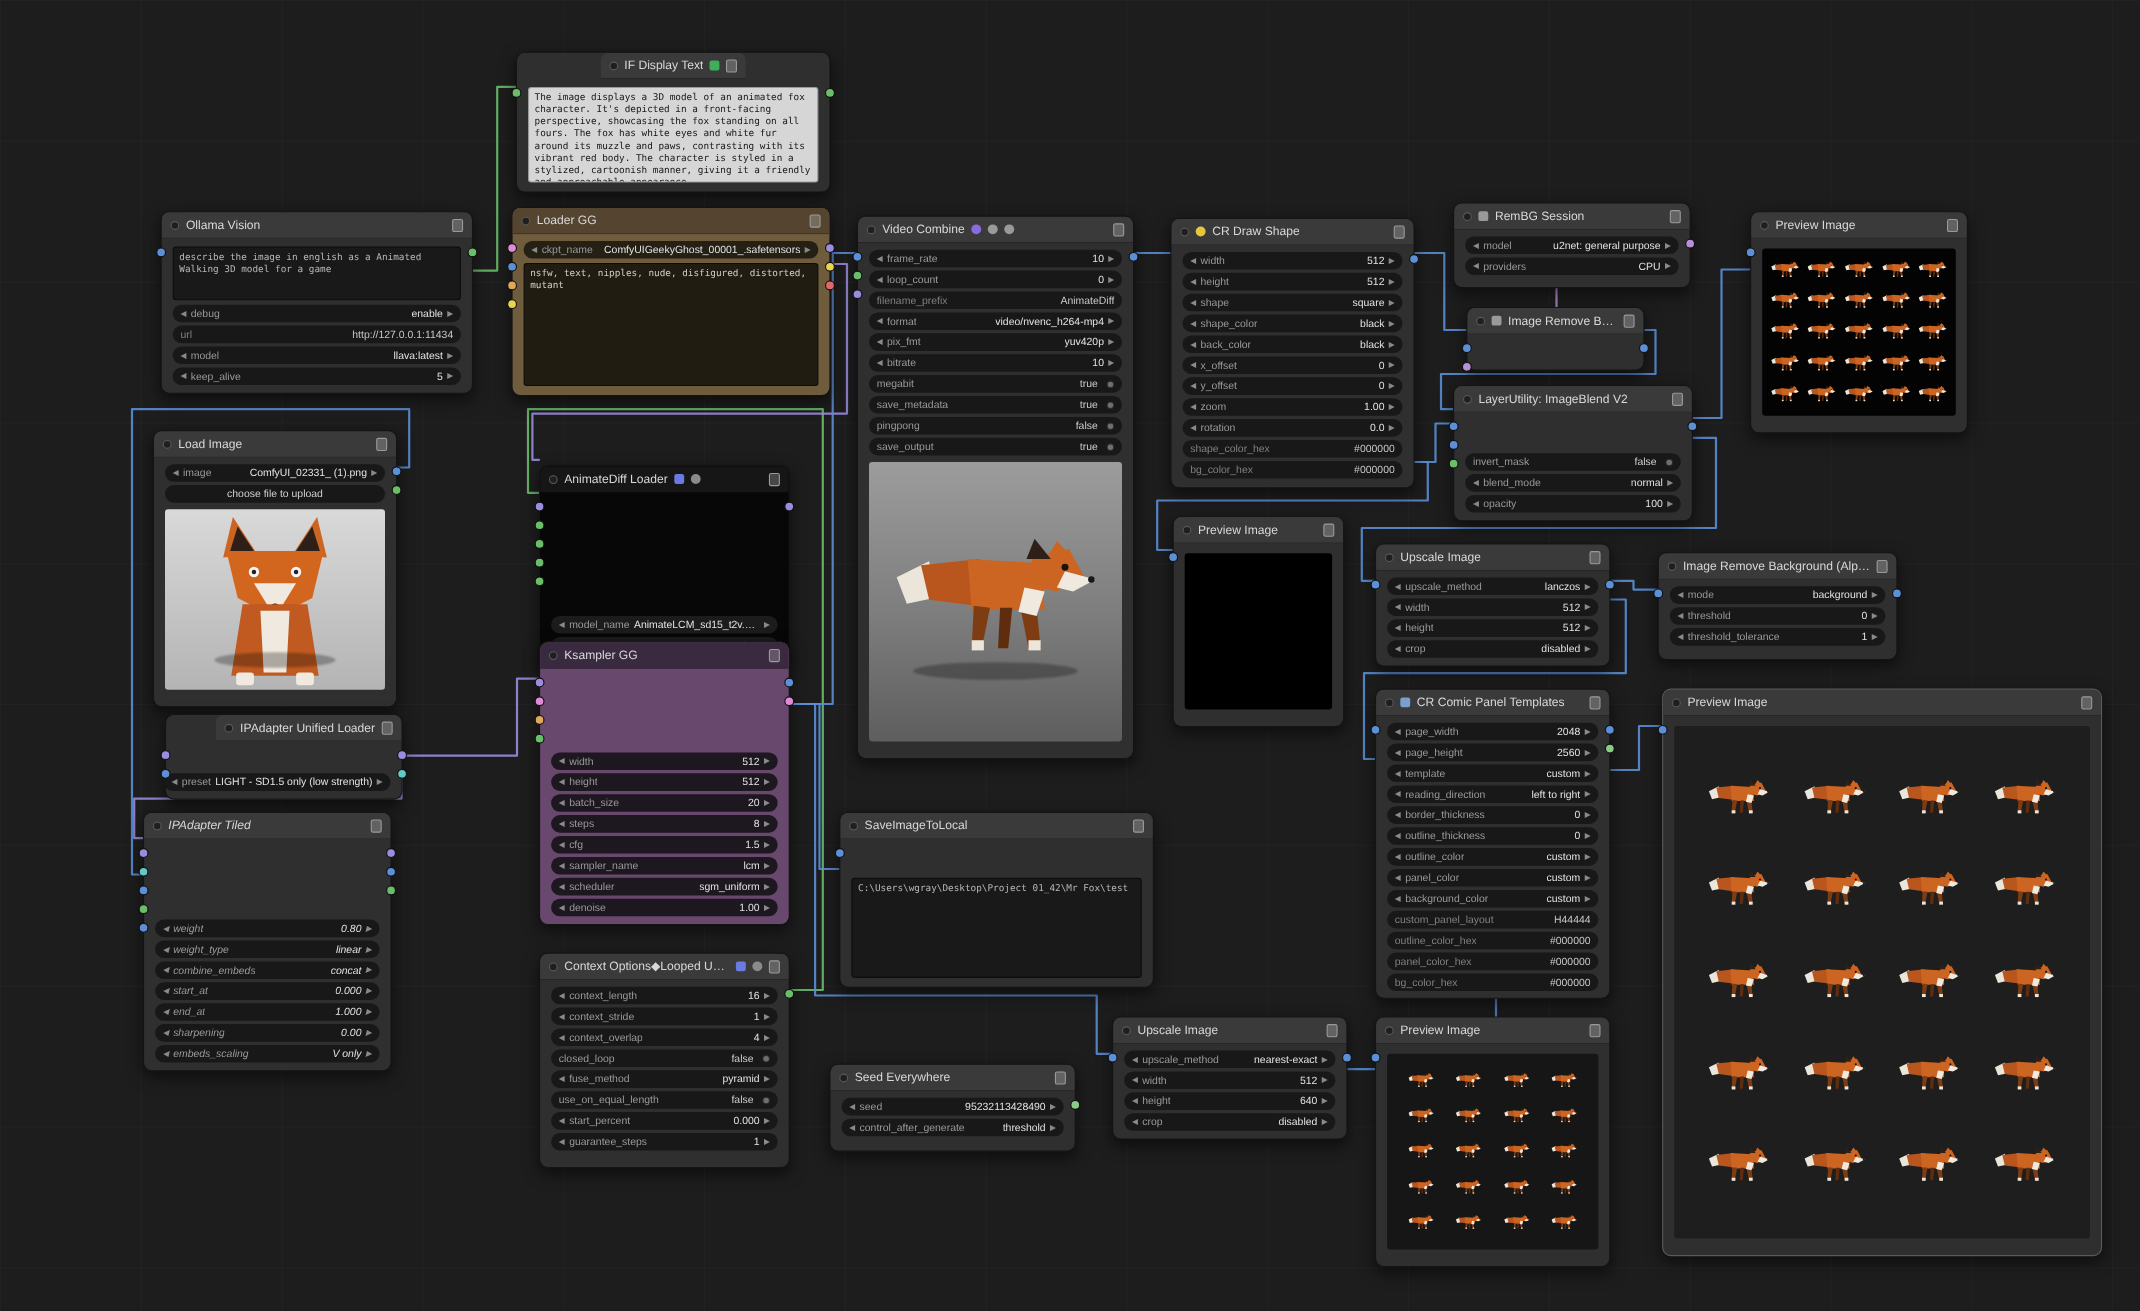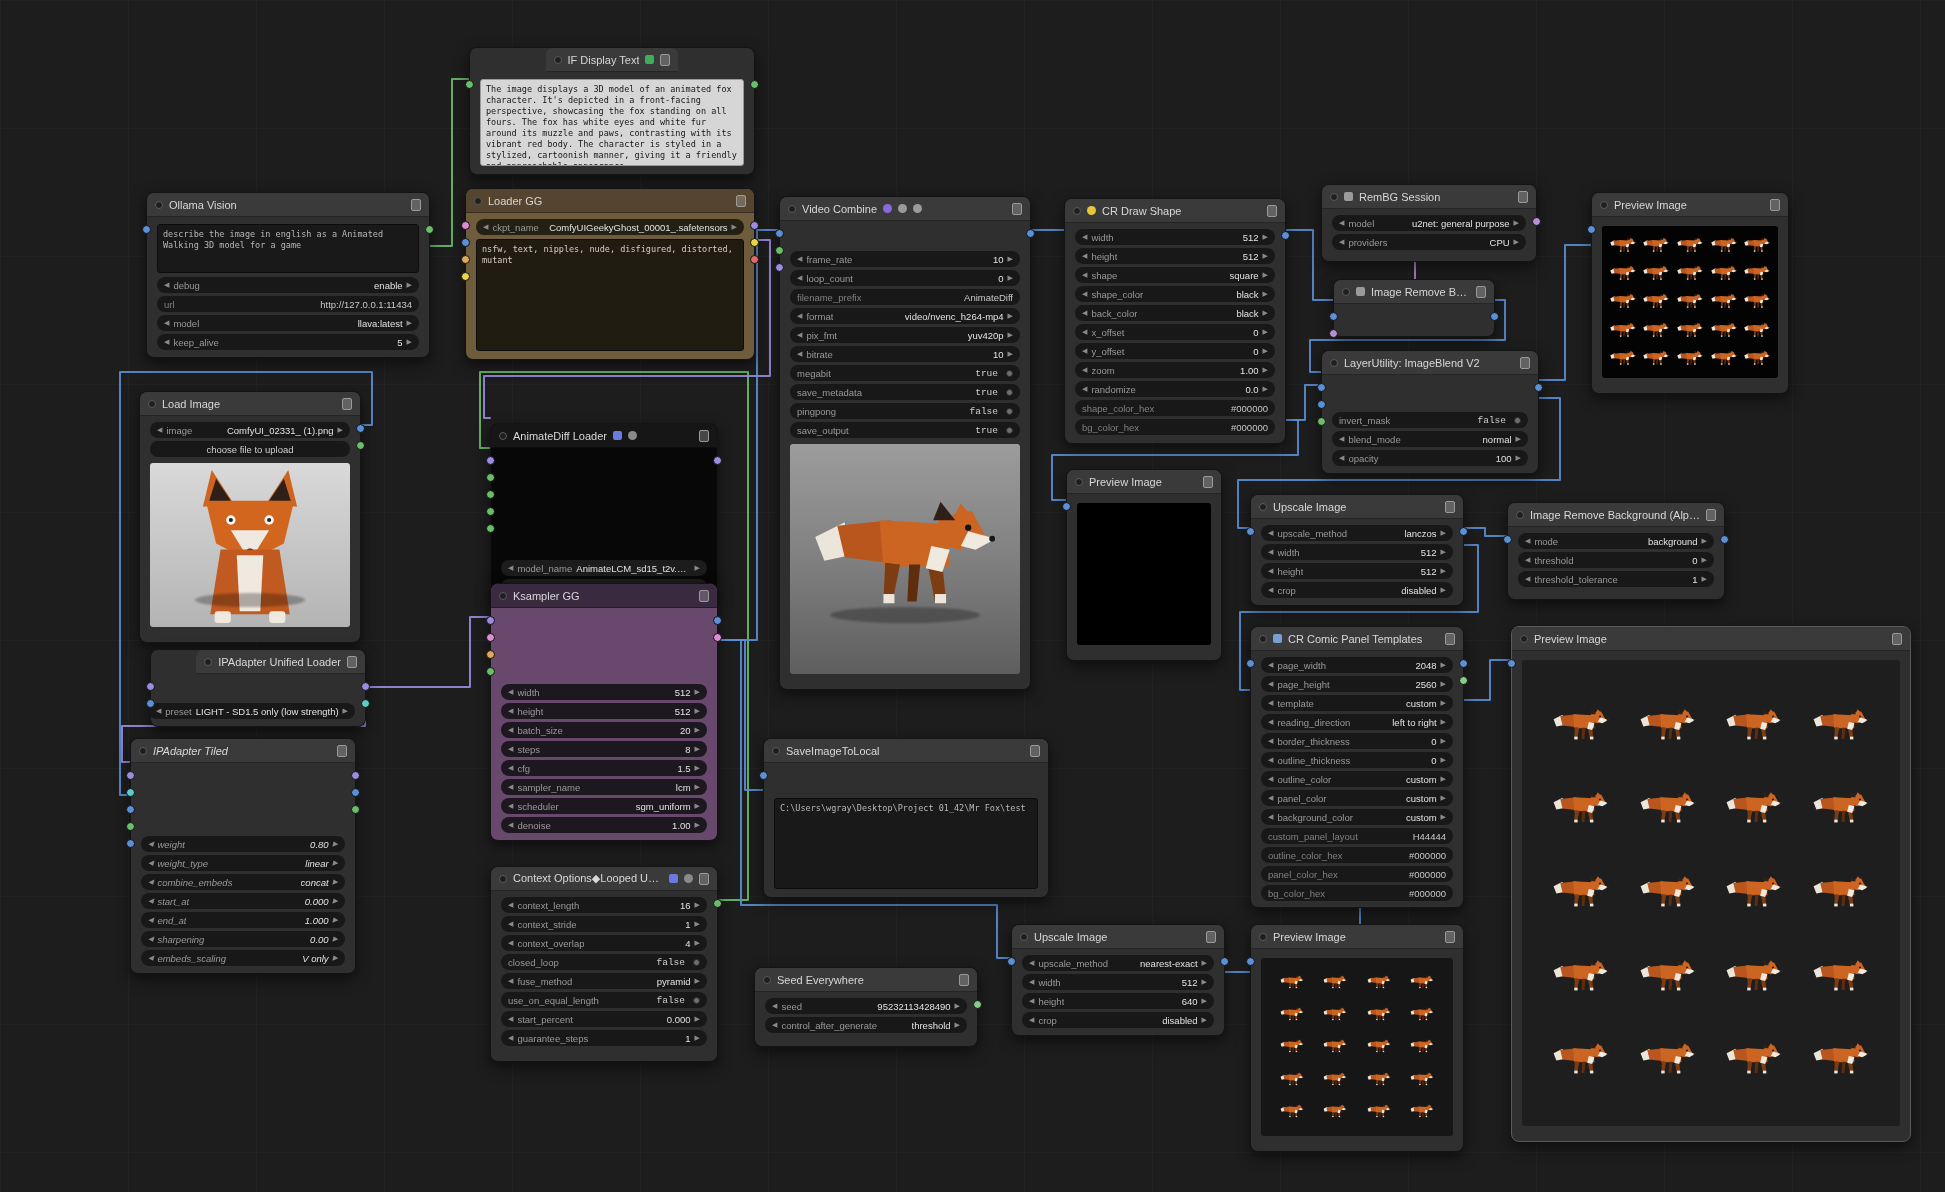--- a/index.html
+++ b/index.html
@@ -52,21 +52,21 @@
     border-radius:8px;
     display:flex; align-items:center; gap:4px;
     padding:0 7px;
     font-size:9.5px; color:#b5b5b5;
   }
   .widget .arrow { color:#8a8a8a; font-size:7px; flex:none; }
   .widget .w-label { color:#9a9a9a; white-space:nowrap; overflow:hidden; text-overflow:ellipsis; flex:none; max-width:55%; }
   .widget .w-value { margin-left:auto; color:#e2e2e2; white-space:nowrap; overflow:hidden; text-overflow:ellipsis; text-align:right; }
   .widget.text .w-label { color:#808080; }
   .widget.text .w-value { color:#c8c8c8; }
-  .widget.toggle .w-value { color:#cfcfcf;font-family:Liberation Mono, monospace; }
+  .widget.toggle .w-value { color:#cfcfcf; }
   .toggle-dot { width:7px; height:7px; border-radius:50%; background:#6f6f6f; border:1px solid #2a2a2a; flex:none; margin-left:4px; }
   .widget.button { justify-content:center; color:#d0d0d0; }
 
   .ta {
     flex:1; margin:1px 10px;
     background:#191919; border:1px solid #0c0c0c; border-radius:3px;
     color:#b8b8b8;
     font-family:"DejaVu Sans Mono", monospace;
     font-size:8.5px; line-height:1.3;
     padding:4px 5px;
@@ -257,21 +257,21 @@
           <span class="port" style="background: rgb(155, 140, 224);"></span>
           <span class="port" style="background: rgb(106, 190, 106);"></span>
           <span class="port" style="background: rgb(106, 190, 106);"></span>
           <span class="port" style="background: rgb(106, 190, 106);"></span>
           <span class="port" style="background: rgb(106, 190, 106);"></span>
         </div>
         <div class="ports right">
           <span class="port" style="background: rgb(155, 140, 224);"></span>
         </div>
       </div>
-      <div class="node" style="left: 779px; top: 196px; width: 252px; height: 494px; gap: 24px;">
+      <div class="node" style="left: 779px; top: 196px; width: 252px; height: 494px;">
         <div class="node-header">
           <span class="collapse-dot"></span>
           <span class="node-title">Video Combine</span>
           <span class="title-icon" style="background: rgb(138, 106, 224); border-radius: 50%;"></span>
           <span class="title-icon" style="background: rgb(154, 154, 154); border-radius: 50%;"></span>
           <span class="title-icon" style="background: rgb(154, 154, 154); border-radius: 50%;"></span>
           <span class="doc-icon"></span>
         </div>
         <div class="node-body">
           <div class="widget">
@@ -395,21 +395,21 @@
             <span class="arrow">▶</span>
           </div>
           <div class="widget">
             <span class="arrow">◀</span>
             <span class="w-label">zoom</span>
             <span class="w-value">1.00</span>
             <span class="arrow">▶</span>
           </div>
           <div class="widget">
             <span class="arrow">◀</span>
-            <span class="w-label">randomize</span>
+            <span class="w-label">rotation</span>
             <span class="w-value">0.0</span>
             <span class="arrow">▶</span>
           </div>
           <div class="widget text">
             <span class="w-label">shape_color_hex</span>
             <span class="w-value">#000000</span>
           </div>
           <div class="widget text">
             <span class="w-label">bg_color_hex</span>
             <span class="w-value">#000000</span>

